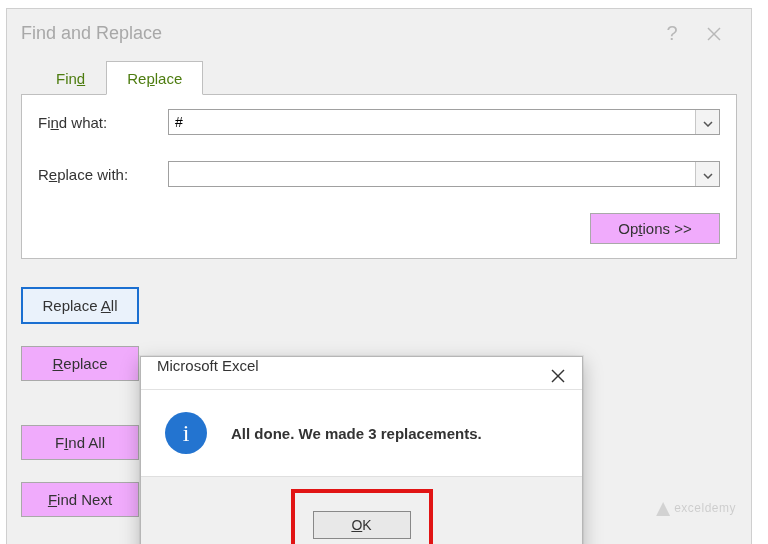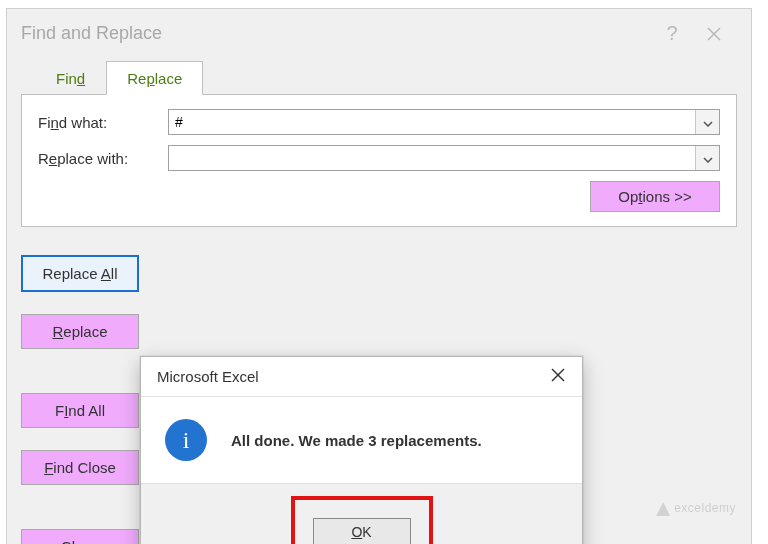--- a/index.html
+++ b/index.html
@@ -72,21 +72,21 @@
   .tabpanel {
     background: #fff;
     border: 1px solid #bfbfbf;
     border-top: none;
     padding: 14px 16px 14px 16px;
   }
 
   .row {
     display: flex;
     align-items: center;
-    margin-bottom: 10px;
+    margin-bottom: 26px;
   }
   .row-label { width: 130px; font-size: 15px; color: #333; }
   .row-label .ul { text-decoration: underline; }
   .combo {
     flex: 1;
     display: flex;
     height: 26px;
     border: 1px solid #a0a0a0;
     background: #fff;
   }
@@ -140,22 +140,22 @@
   
   .msg-dialog {
     position: absolute;
     top: 356px; left: 140px;
     width: 443px;
     border: 1px solid #b6b6b6;
     box-shadow: 0 6px 18px rgba(0,0,0,0.25), 0 0 0 1px rgba(0,0,0,0.05);
     background: #fff;
   }
   .msg-titlebar {
-    display: flex; align-items: center;
-    height: 40px;
+    display: flex; align-items: flex-start;
+    height: 33px;
     padding-left: 16px;
     border-bottom: 1px solid #e2e2e2;
   }
   .msg-title { flex: 1; font-size: 15px; color: #333; }
   .msg-close {
     width: 48px; height: 40px;
     display: flex; align-items: center; justify-content: center;
   }
   .msg-close svg { width: 14px; height: 14px; }
   .msg-close svg line { stroke: #333; stroke-width: 1.4; }
@@ -282,21 +282,21 @@
       <span>Replace </span><span class="ul">A</span><span>ll</span>
     </div>
     <div class="btn">
       <span class="ul">R</span><span>eplace</span>
     </div>
     <div class="spacer"></div>
     <div class="btn">
       <span>F</span><span class="ul">I</span><span>nd All</span>
     </div>
     <div class="btn">
-      <span class="ul">F</span><span>ind Close</span>
+      <span class="ul">F</span><span>ind Next</span>
     </div>
     <div class="spacer"></div>
     <div class="btn">Close</div>
   </div>
 
 </div>
 
 <div class="msg-dialog">
   <div class="msg-titlebar">
     <div class="msg-title">Microsoft Excel</div>

